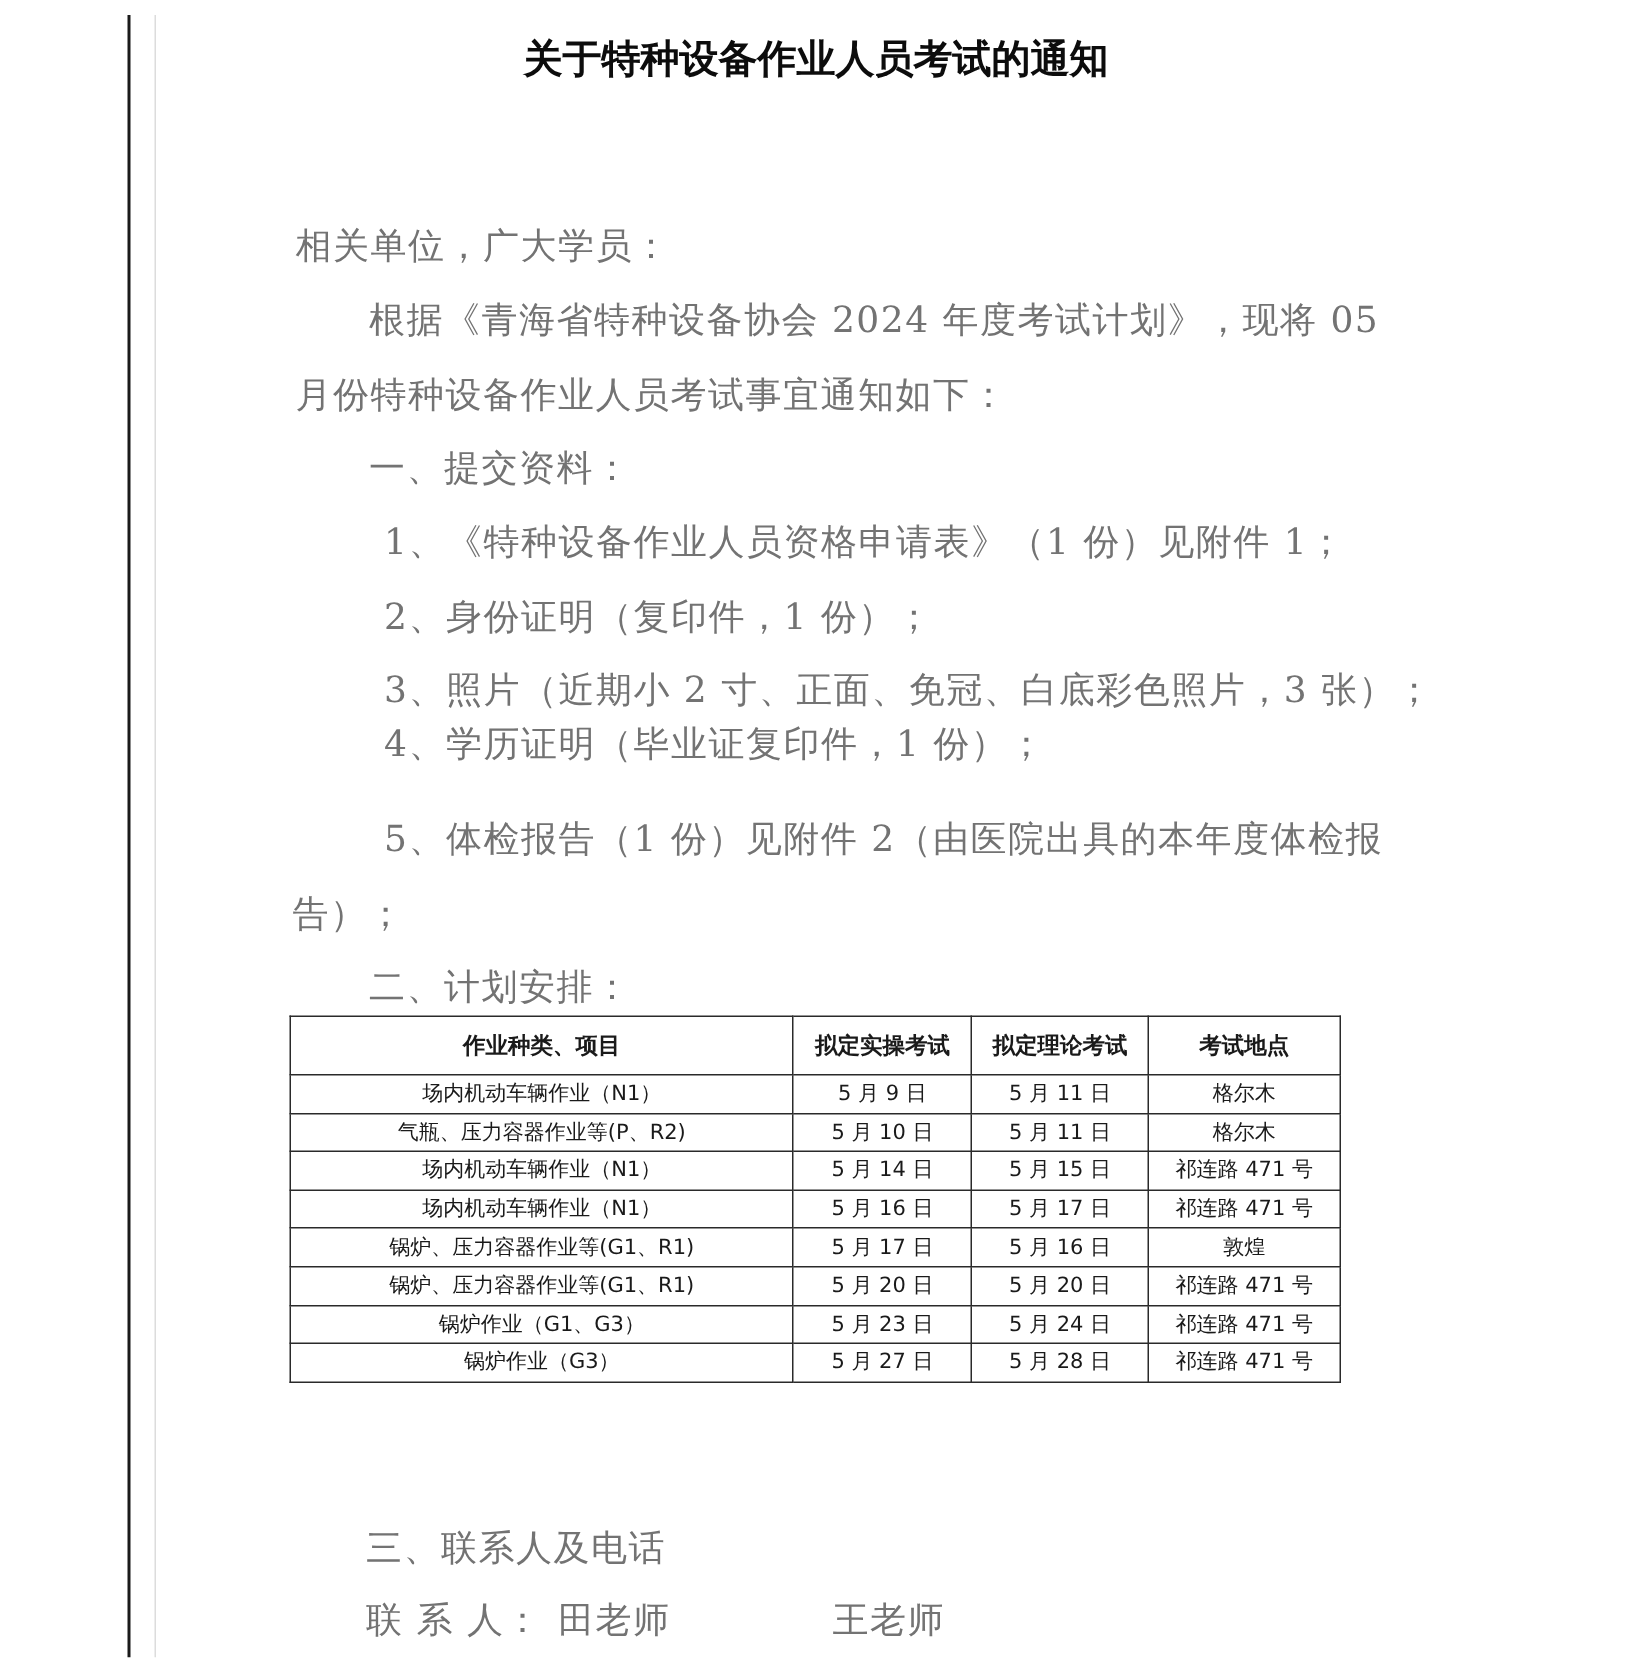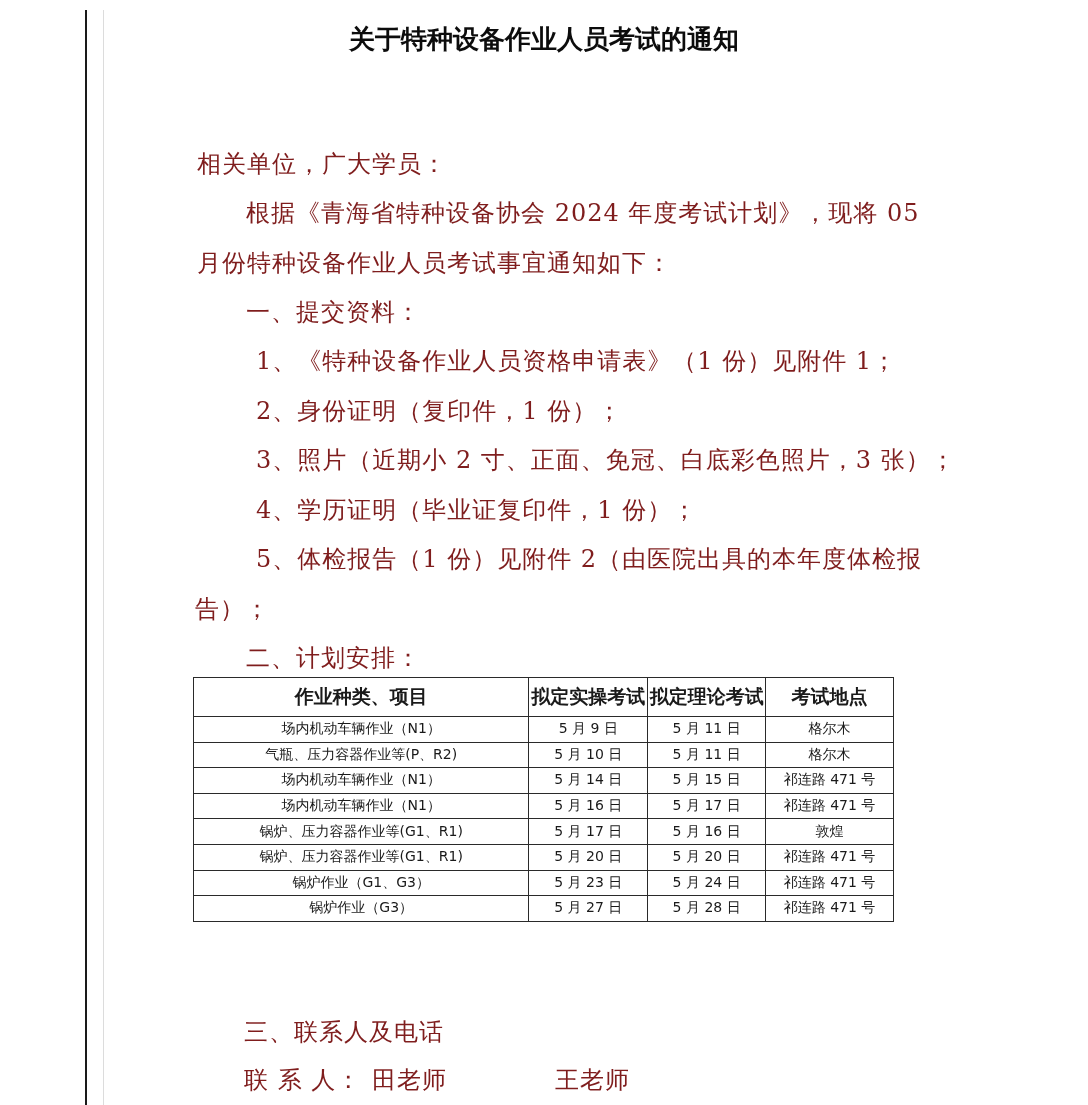--- a/index.html
+++ b/index.html
@@ -40,21 +40,21 @@
     font-family: "DejaVu Sans", "Liberation Sans", sans-serif;
     font-weight: bold;
     font-size: 26px;
     letter-spacing: 0px;
     color: #0c0c0c;
   }
   .line {
     position: absolute;
     font-size: 24px;
     white-space: nowrap;
-    color: #7f1d1d;
+    color: #737373;
     letter-spacing: 1px;
   }
   table.schedule {
     position: absolute;
     left: 193px;
     top: 677px;
     width: 701px;
     border-collapse: collapse;
     font-family: "DejaVu Sans", "Liberation Sans", sans-serif;
     font-size: 14px;
@@ -62,21 +62,21 @@
   }
   table.schedule th, table.schedule td {
     border: 1.5px solid #2a2a2a;
     text-align: center;
     padding: 0;
     white-space: nowrap;
   }
   table.schedule th {
     height: 38px;
     font-weight: bold;
-    font-size: 19px;
+    font-size: 15px;
   }
   table.schedule td {
     height: 24.6px;
   }
   .col-1 { width: 332px; }
   .col-2 { width: 117px; }
   .col-3 { width: 116px; }
   .col-4 { width: 126px; }
 </style>
 </head>
@@ -90,21 +90,21 @@
 <div class="line" style="left:197px; top:148px;">相关单位，广大学员：</div>
 
 <div class="line" style="left:246px; top:197px;">根据《青海省特种设备协会 2024 年度考试计划》，现将 05</div>
 <div class="line" style="left:197px; top:247px;">月份特种设备作业人员考试事宜通知如下：</div>
 
 <div class="line" style="left:246px; top:296px;">一、提交资料：</div>
 
 <div class="line" style="left:256px; top:345px;">1、《特种设备作业人员资格申请表》（1 份）见附件 1；</div>
 <div class="line" style="left:256px; top:395px;">2、身份证明（复印件，1 份）；</div>
 <div class="line" style="left:256px; top:444px;">3、照片（近期小 2 寸、正面、免冠、白底彩色照片，3 张）；</div>
-<div class="line" style="left:256px; top:494px;">4、学历证明（毕业证复印件，1 份）；</div>
+<div class="line" style="left:256px; top:480px;">4、学历证明（毕业证复印件，1 份）；</div>
 <div class="line" style="left:256px; top:543px;">5、体检报告（1 份）见附件 2（由医院出具的本年度体检报</div>
 <div class="line" style="left:195px; top:593px;">告）；</div>
 
 <div class="line" style="left:246px; top:642px;">二、计划安排：</div>
 
 <table class="schedule">
   <thead>
     <tr>
       <th class="col-1">作业种类、项目</th>
       <th class="col-2">拟定实操考试</th>

